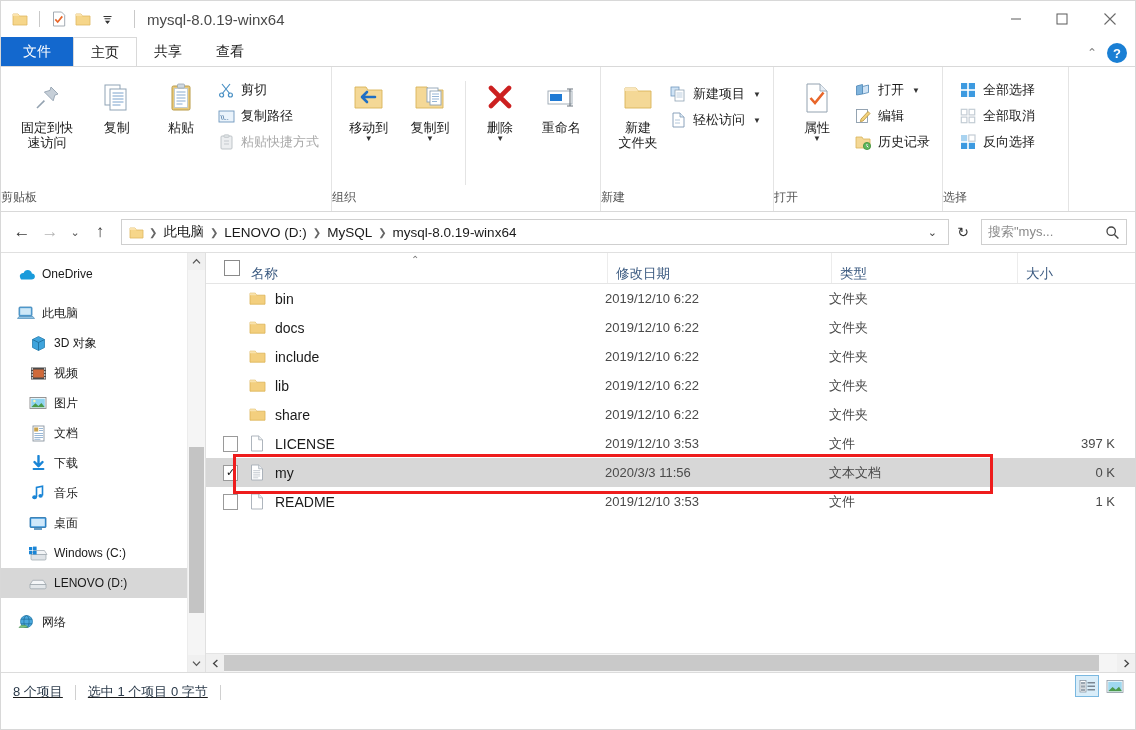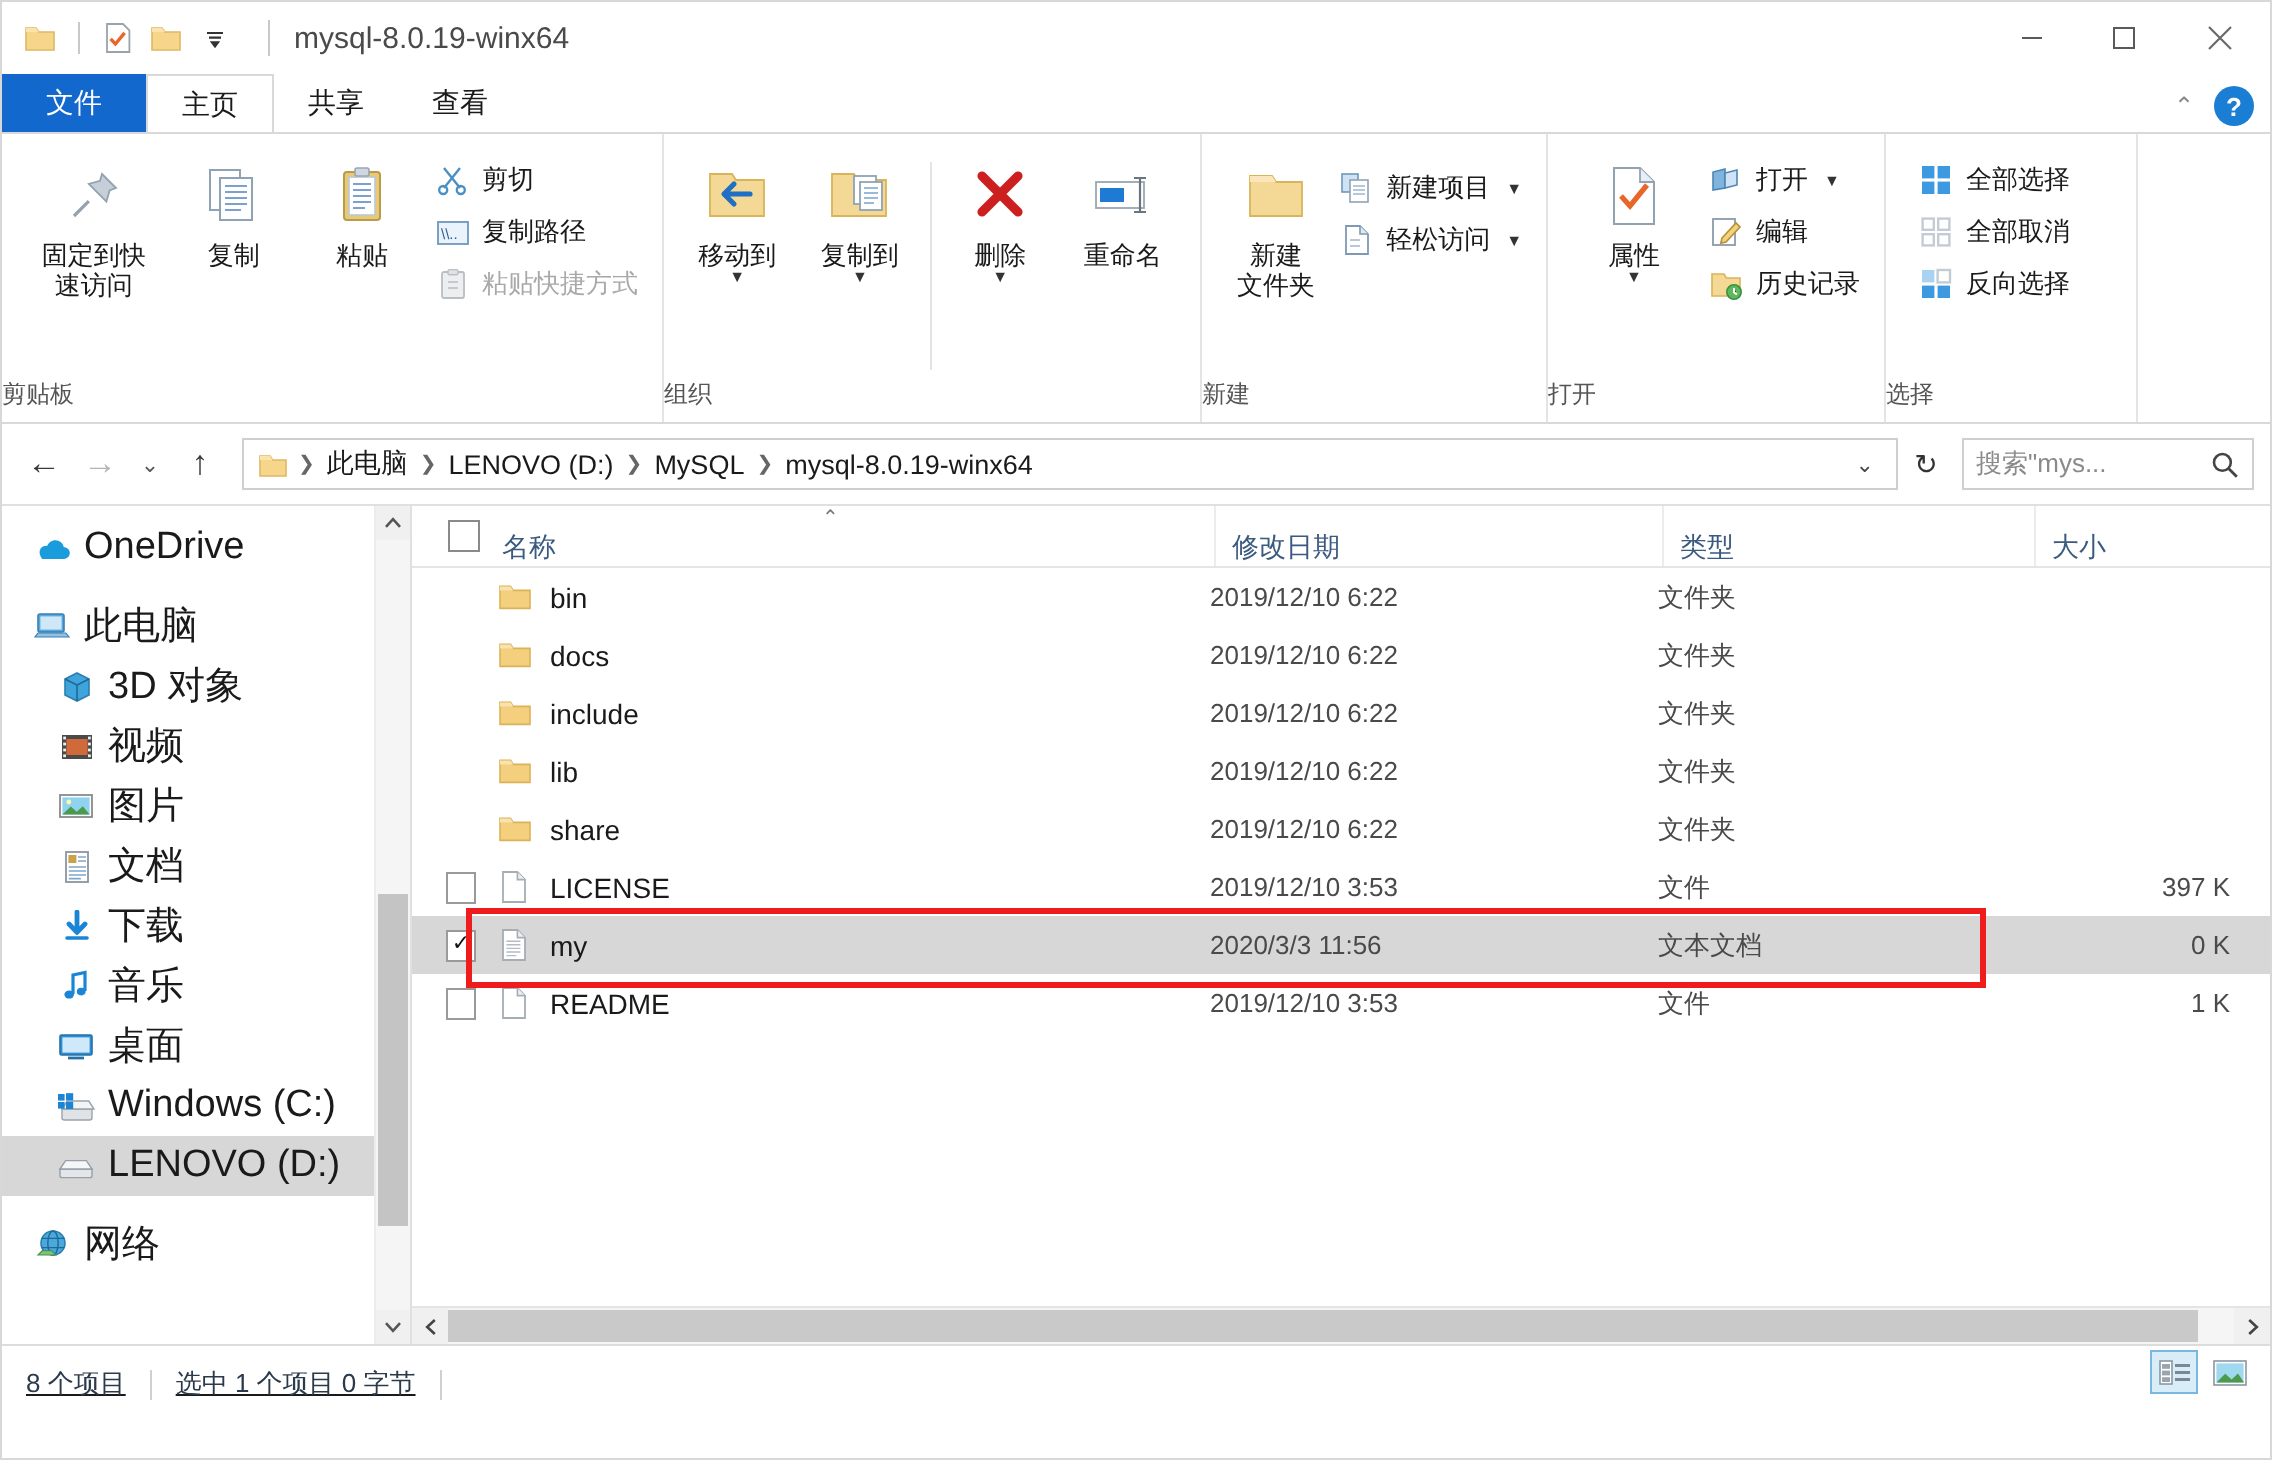--- a/index.html
+++ b/index.html
@@ -61,21 +61,21 @@
   .crumb-sep{color:#666;font-size:10px;padding:0 3px;}
   .crumb-dd{margin-left:auto;color:#444;font-size:11px;padding:0 7px;}
   .refresh{width:24px;height:26px;display:flex;align-items:center;justify-content:center;font-size:14px;color:#333;}
   .searchbox{width:146px;height:26px;border:1px solid #cfcfcf;display:flex;align-items:center;
              padding:0 6px;box-sizing:border-box;margin-left:4px;background:#fff;}
   .search-ph{flex:1;color:#8a8a8a;font-size:13px;white-space:nowrap;overflow:hidden;}
 
   
   .main{display:flex;height:420px;border-top:1px solid #e0e0e0;box-sizing:border-box;}
   .sidebar{width:186px;background:#fff;padding-top:6px;box-sizing:border-box;position:relative;overflow:hidden;}
-  .navitem{height:30px;display:flex;align-items:center;padding-left:14px;font-size:19px;color:#1a1a1a;white-space:nowrap;}
+  .navitem{height:30px;display:flex;align-items:center;padding-left:14px;font-size:12px;color:#1a1a1a;white-space:nowrap;}
   .navitem.lv1{padding-left:26px;}
   .navitem.sel{background:#d7d7d7;}
   .navitem .nico{width:22px;height:18px;display:flex;align-items:center;justify-content:center;margin-right:5px;flex:0 0 22px;}
   .gap{height:9px;}
 
   .sb-v{width:17px;background:#f0f0f0;display:flex;flex-direction:column;align-items:center;position:relative;border-left:1px solid #ececec;}
   .sb-arrow{height:17px;width:17px;display:flex;align-items:center;justify-content:center;font-size:9px;color:#555;}
   .sb-track{flex:1;width:17px;position:relative;background:#f5f5f5;}
   .sb-thumb{position:absolute;left:1px;width:15px;background:#c4c4c4;}
 

